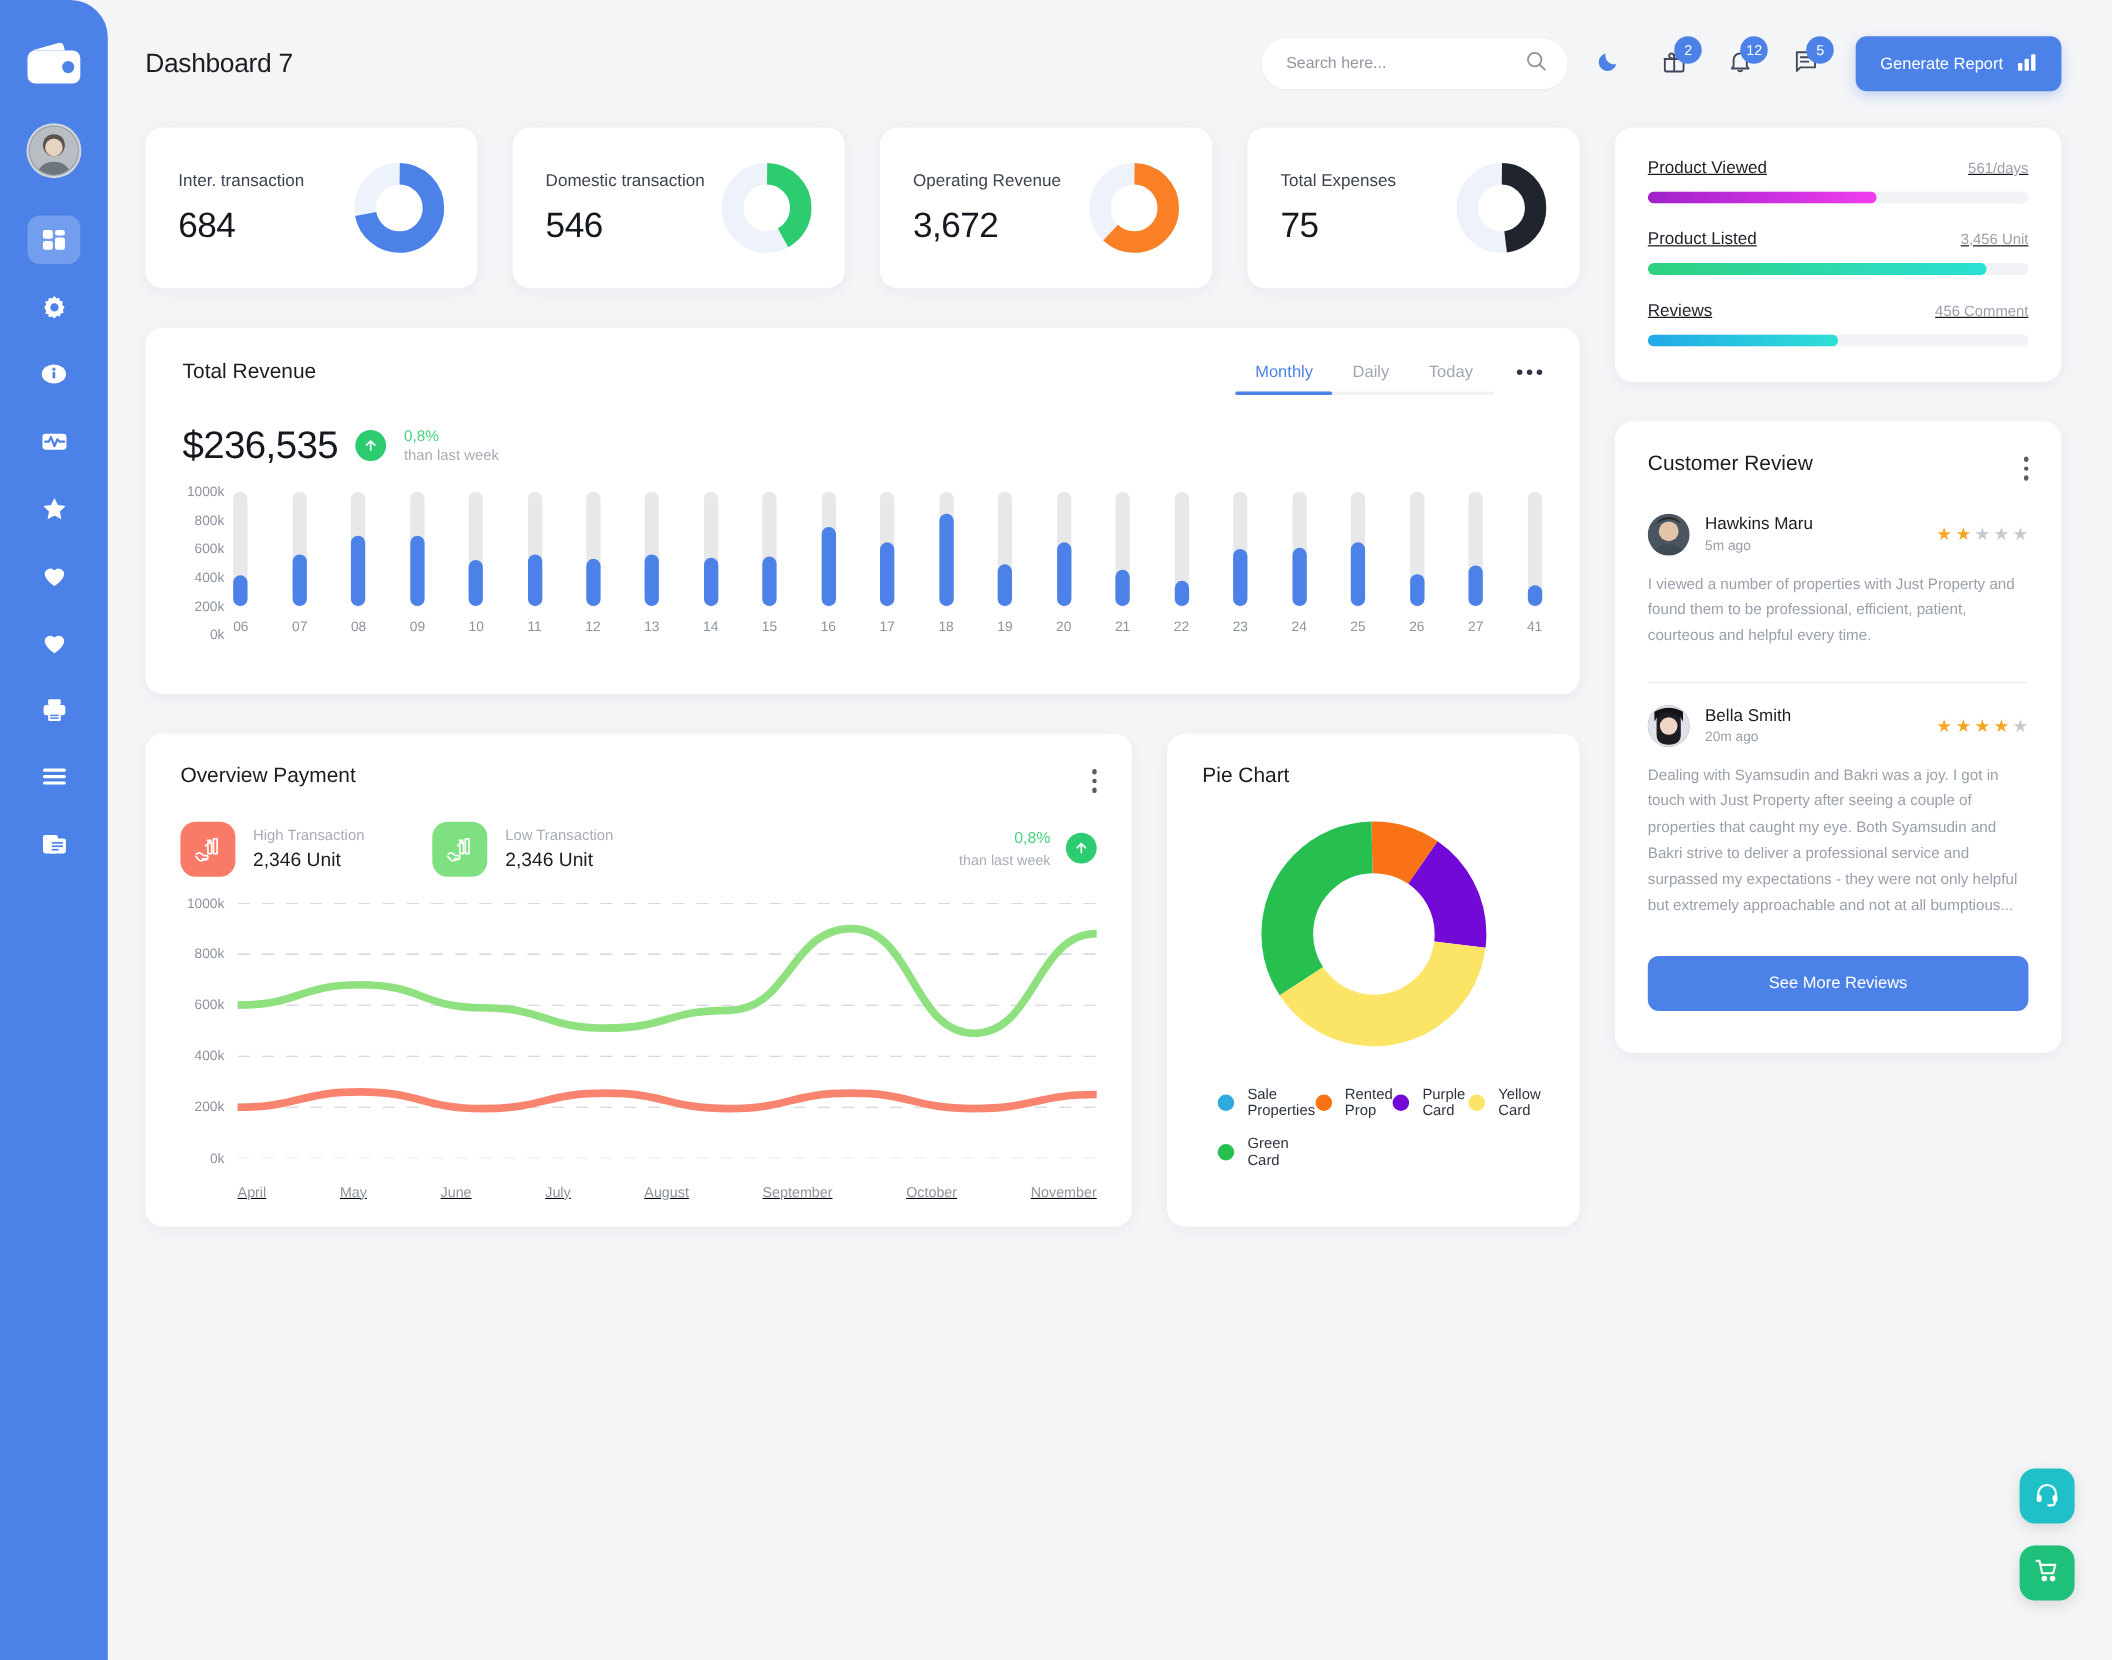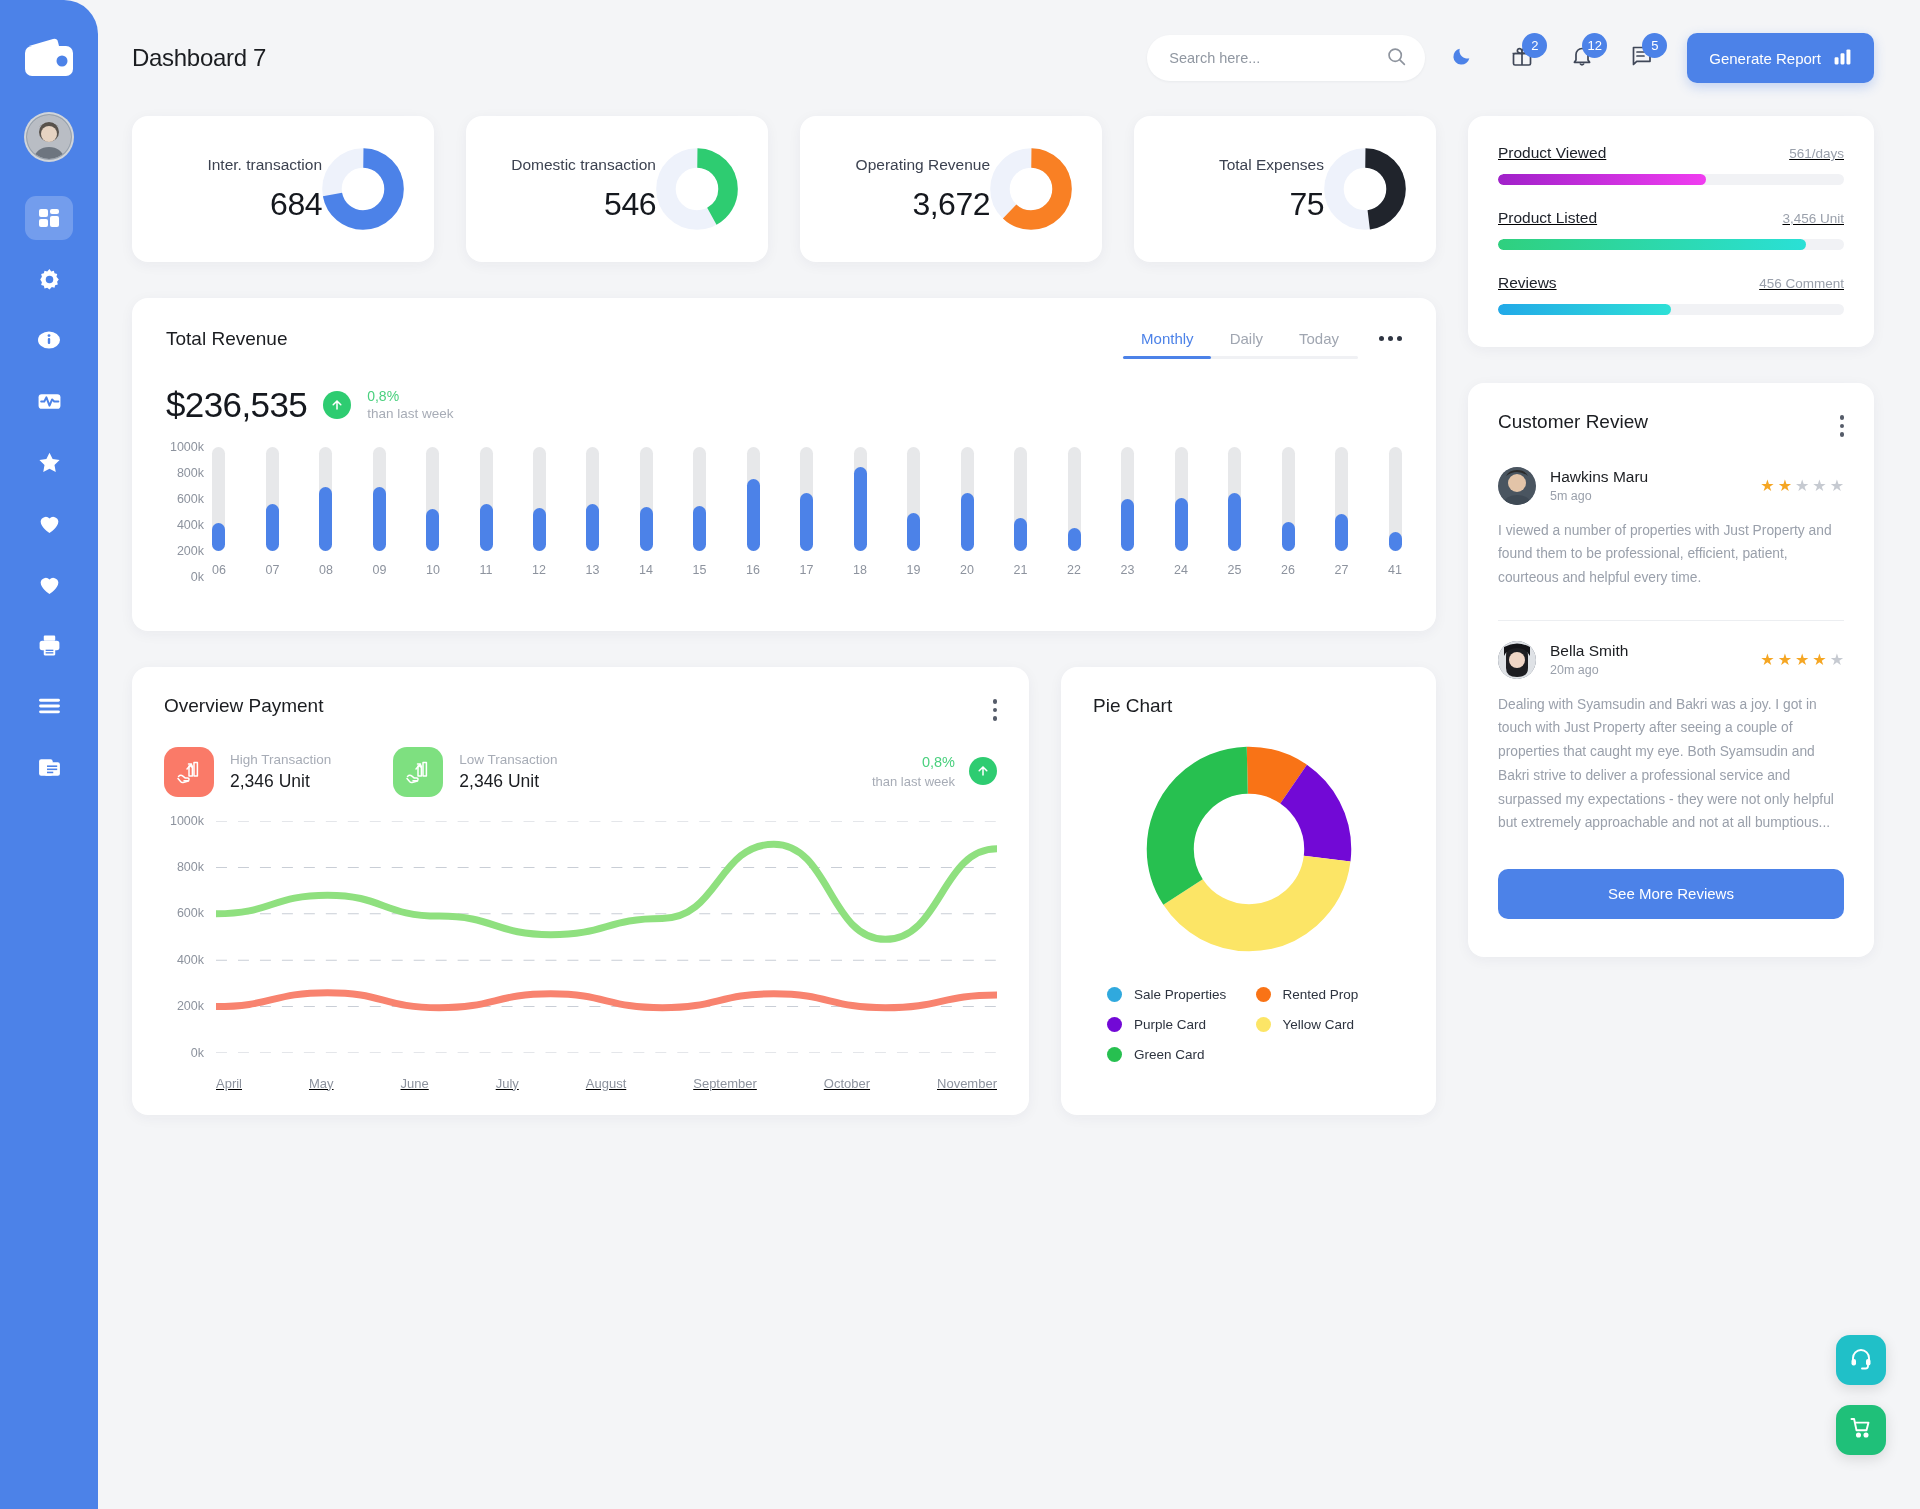--- a/index.html
+++ b/index.html
@@ -80,21 +80,20 @@
   .content { display: flex; gap: 32px; }
   .col-left { flex: 1; min-width: 0; }
   .col-right { width: 406px; flex: 0 0 406px; }
 
   
   .stats-row { display: flex; gap: 32px; margin-bottom: 36px; }
   .stat-card {
     flex: 1; background: #fff; border-radius: 16px; height: 146px;
     padding: 28px 30px; display: flex; align-items: center;
     box-shadow: 0 3px 14px rgba(30,40,70,.05);
-    text-align: right;
   }
   .stat-texts { flex: 1; }
   .stat-label { font-size: 15.5px; color: #3c4250; margin-bottom: 12px; }
   .stat-value { font-size: 32px; color: #15181e; font-weight: 400; letter-spacing: -.5px; }
   .donut { width: 82px; height: 82px; flex: 0 0 82px; }
 
   
   .card {
     background: #fff; border-radius: 16px;
     box-shadow: 0 3px 14px rgba(30,40,70,.05);
@@ -171,21 +170,21 @@
   .ov-delta-sub { font-size: 13px; color: #a7acb6; }
 
   .linechart { margin-top: 24px; position: relative; height: 270px; }
   .lc-y { position: absolute; left: 0; top: 0; width: 46px; height: 232px; }
   .lc-tick { position: absolute; right: 6px; font-size: 12.5px; color: #8d939e; transform: translateY(-50%); }
   .lc-plot { position: absolute; left: 52px; right: 0; top: 0; height: 232px; }
   .lc-x { position: absolute; left: 52px; right: 0; bottom: 0; display: flex; justify-content: space-between; text-decoration: underline; }
   .lc-x span { font-size: 13px; color: #8d939e; }
 
   .pie-wrap { display: flex; justify-content: center; margin-top: 28px; }
-  .legend { margin-top: 34px; display: grid; grid-template-columns: 1fr 1fr; row-gap: 15px; padding-left: 14px; }
+  .legend { margin-top: 34px; display: grid; grid-template-columns: 1fr 1fr 1fr 1fr; row-gap: 15px; padding-left: 14px; }
   .legend-item { display: flex; align-items: center; gap: 12px; }
   .legend-dot { width: 15px; height: 15px; border-radius: 50%; flex: 0 0 15px; }
   .legend-text { font-size: 13.5px; color: #2d333f; }
 
   
   .progress-card { padding: 28px 30px 32px 30px; margin-bottom: 36px; text-decoration: underline; }
   .prog-row { margin-bottom: 24px; }
   .prog-row:last-child { margin-bottom: 0; }
   .prog-head { display: flex; align-items: baseline; margin-bottom: 12px; }
   .prog-name { font-size: 15.5px; color: #20242c; }

